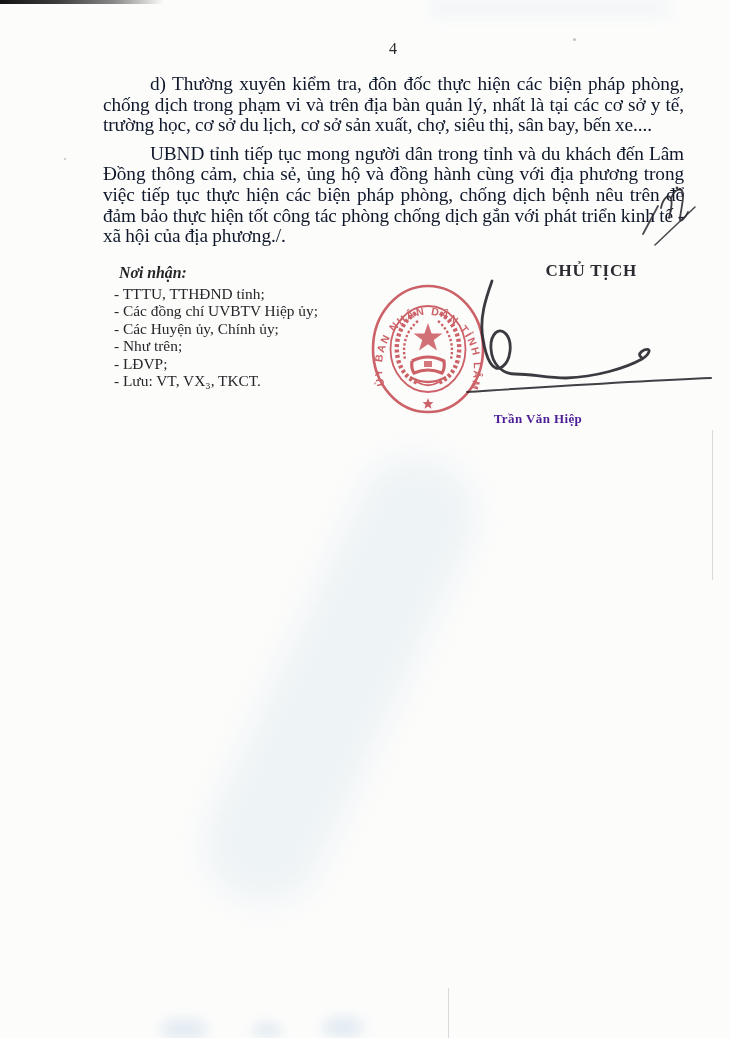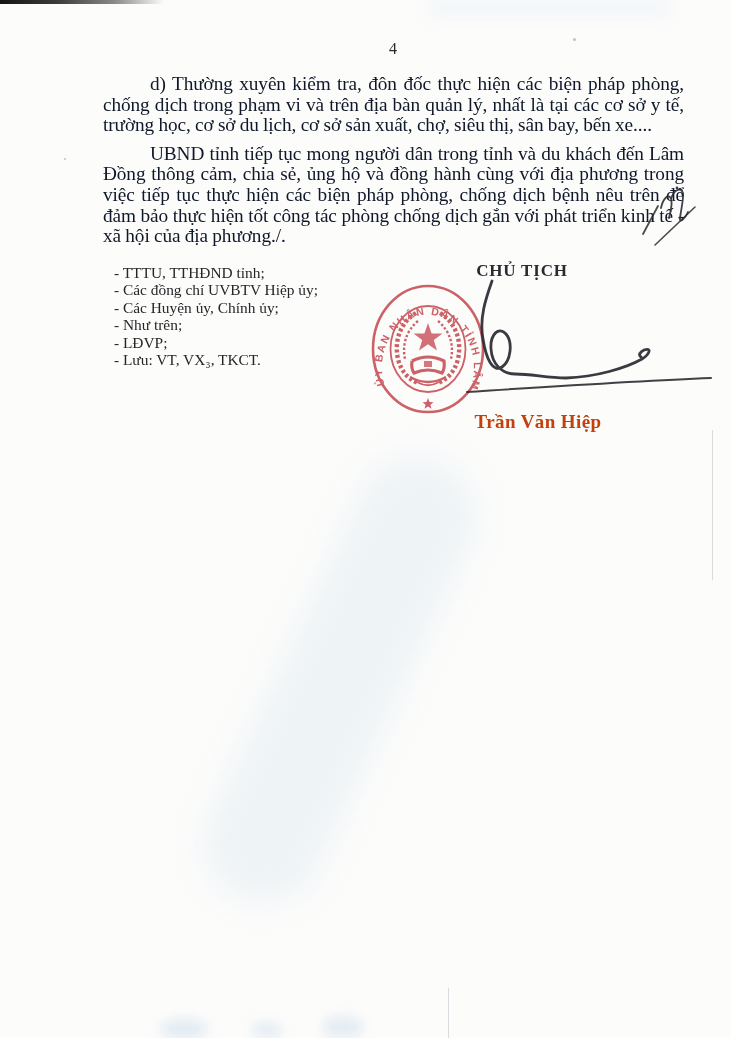--- a/index.html
+++ b/index.html
@@ -30,28 +30,28 @@
     top:264px;left:114px;width:300px;
     font-size:15.4px;color:#26262a;
   }
   #recipients-heading{
     font-weight:bold;font-style:italic;
     margin:0 0 3px 5px;font-size:15.8px;
   }
   .recipient-item{line-height:17.45px;white-space:nowrap;}
   
   #sign-title{
-    top:261px;left:407px;width:230px;text-align:center;
+    top:261px;left:407px;width:230px;text-align:right;
     font-weight:bold;font-size:17px;letter-spacing:0.8px;
     color:#2a2a30;
   }
   #signer-name{
     top:411px;left:438px;width:200px;text-align:center;
-    font-weight:bold;font-size:19px;letter-spacing:0.4px;
-    color:#c2410c;
+    font-weight:bold;font-size:13px;letter-spacing:0.4px;
+    color:#4c1d95;
   }
   
   .seal-stroke{stroke:var(--seal-color,#c4474f);fill:none;}
   .seal-fill{fill:var(--seal-color,#c4474f);}
   .seal-text{
     fill:var(--seal-color,#c4474f);
     font-family:"Liberation Sans","DejaVu Sans",sans-serif;
     font-weight:bold;font-size:10.6px;letter-spacing:1.1px;
   }
   .ink{stroke:var(--ink-color,#2b2b31);fill:none;stroke-linecap:round;stroke-linejoin:round;}
@@ -101,20 +101,21 @@
 <div class="abs speck" style="left:64px;top:158px;width:2px;height:2px;"></div>
 
 <div class="abs" id="page-number">4</div>
 
 <div class="abs" id="body-text">
   <p class="para">d) Thường xuyên kiểm tra, đôn đốc thực hiện các biện pháp phòng, chống dịch trong phạm vi và trên địa bàn quản lý, nhất là tại các cơ sở y tế, trường học, cơ sở du lịch, cơ sở sản xuất, chợ, siêu thị, sân bay, bến xe....</p>
   <p class="para">UBND tỉnh tiếp tục mong người dân trong tỉnh và du khách đến Lâm Đồng thông cảm, chia sẻ, ủng hộ và đồng hành cùng với địa phương trong việc tiếp tục thực hiện các biện pháp phòng, chống dịch bệnh nêu trên để đảm bảo thực hiện tốt công tác phòng chống dịch gắn với phát triển kinh tế - xã hội của địa phương./.</p>
 </div>
 
 <div class="abs" id="recipients">
+  <div id="recipients-heading">Nơi nhận:</div>
   <div id="recipients-list">
       <div class="recipient-item">- TTTU, TTHĐND tỉnh;</div>
       <div class="recipient-item">- Các đồng chí UVBTV Hiệp ủy;</div>
       <div class="recipient-item">- Các Huyện ủy, Chính ủy;</div>
       <div class="recipient-item">- Như trên;</div>
       <div class="recipient-item">- LĐVP;</div>
       <div class="recipient-item">- Lưu: VT, VX₃, TKCT.</div>
     </div>
 </div>
 

